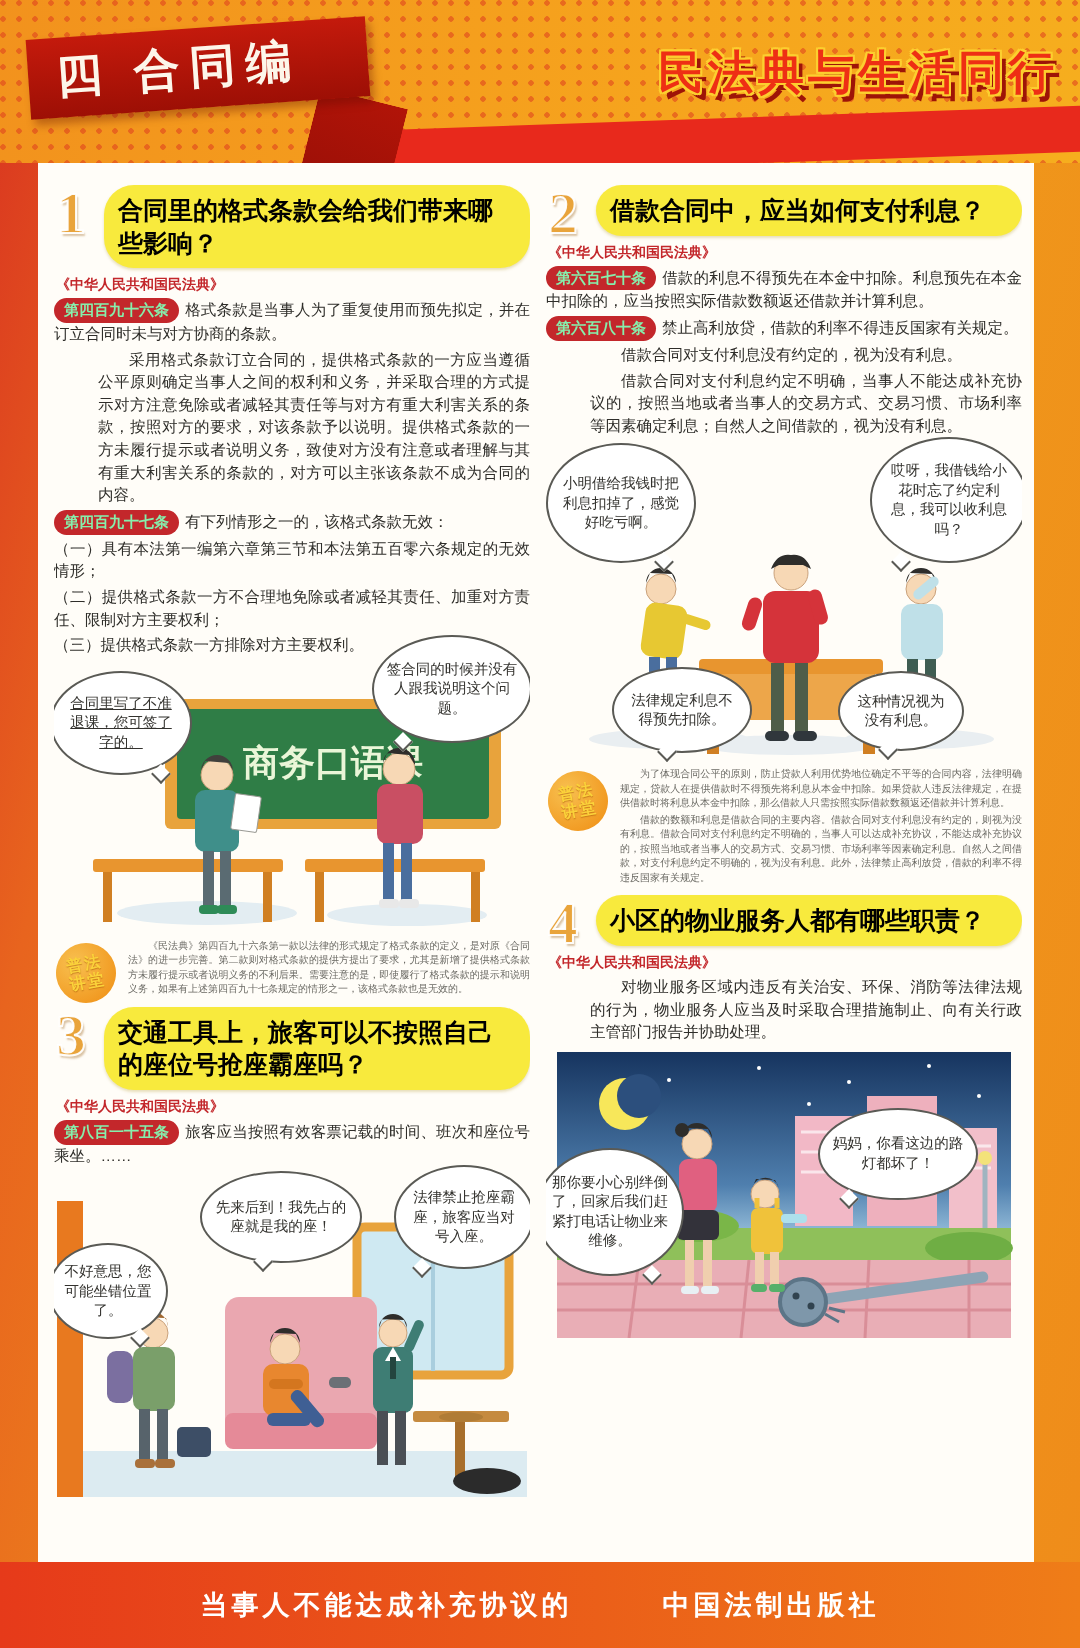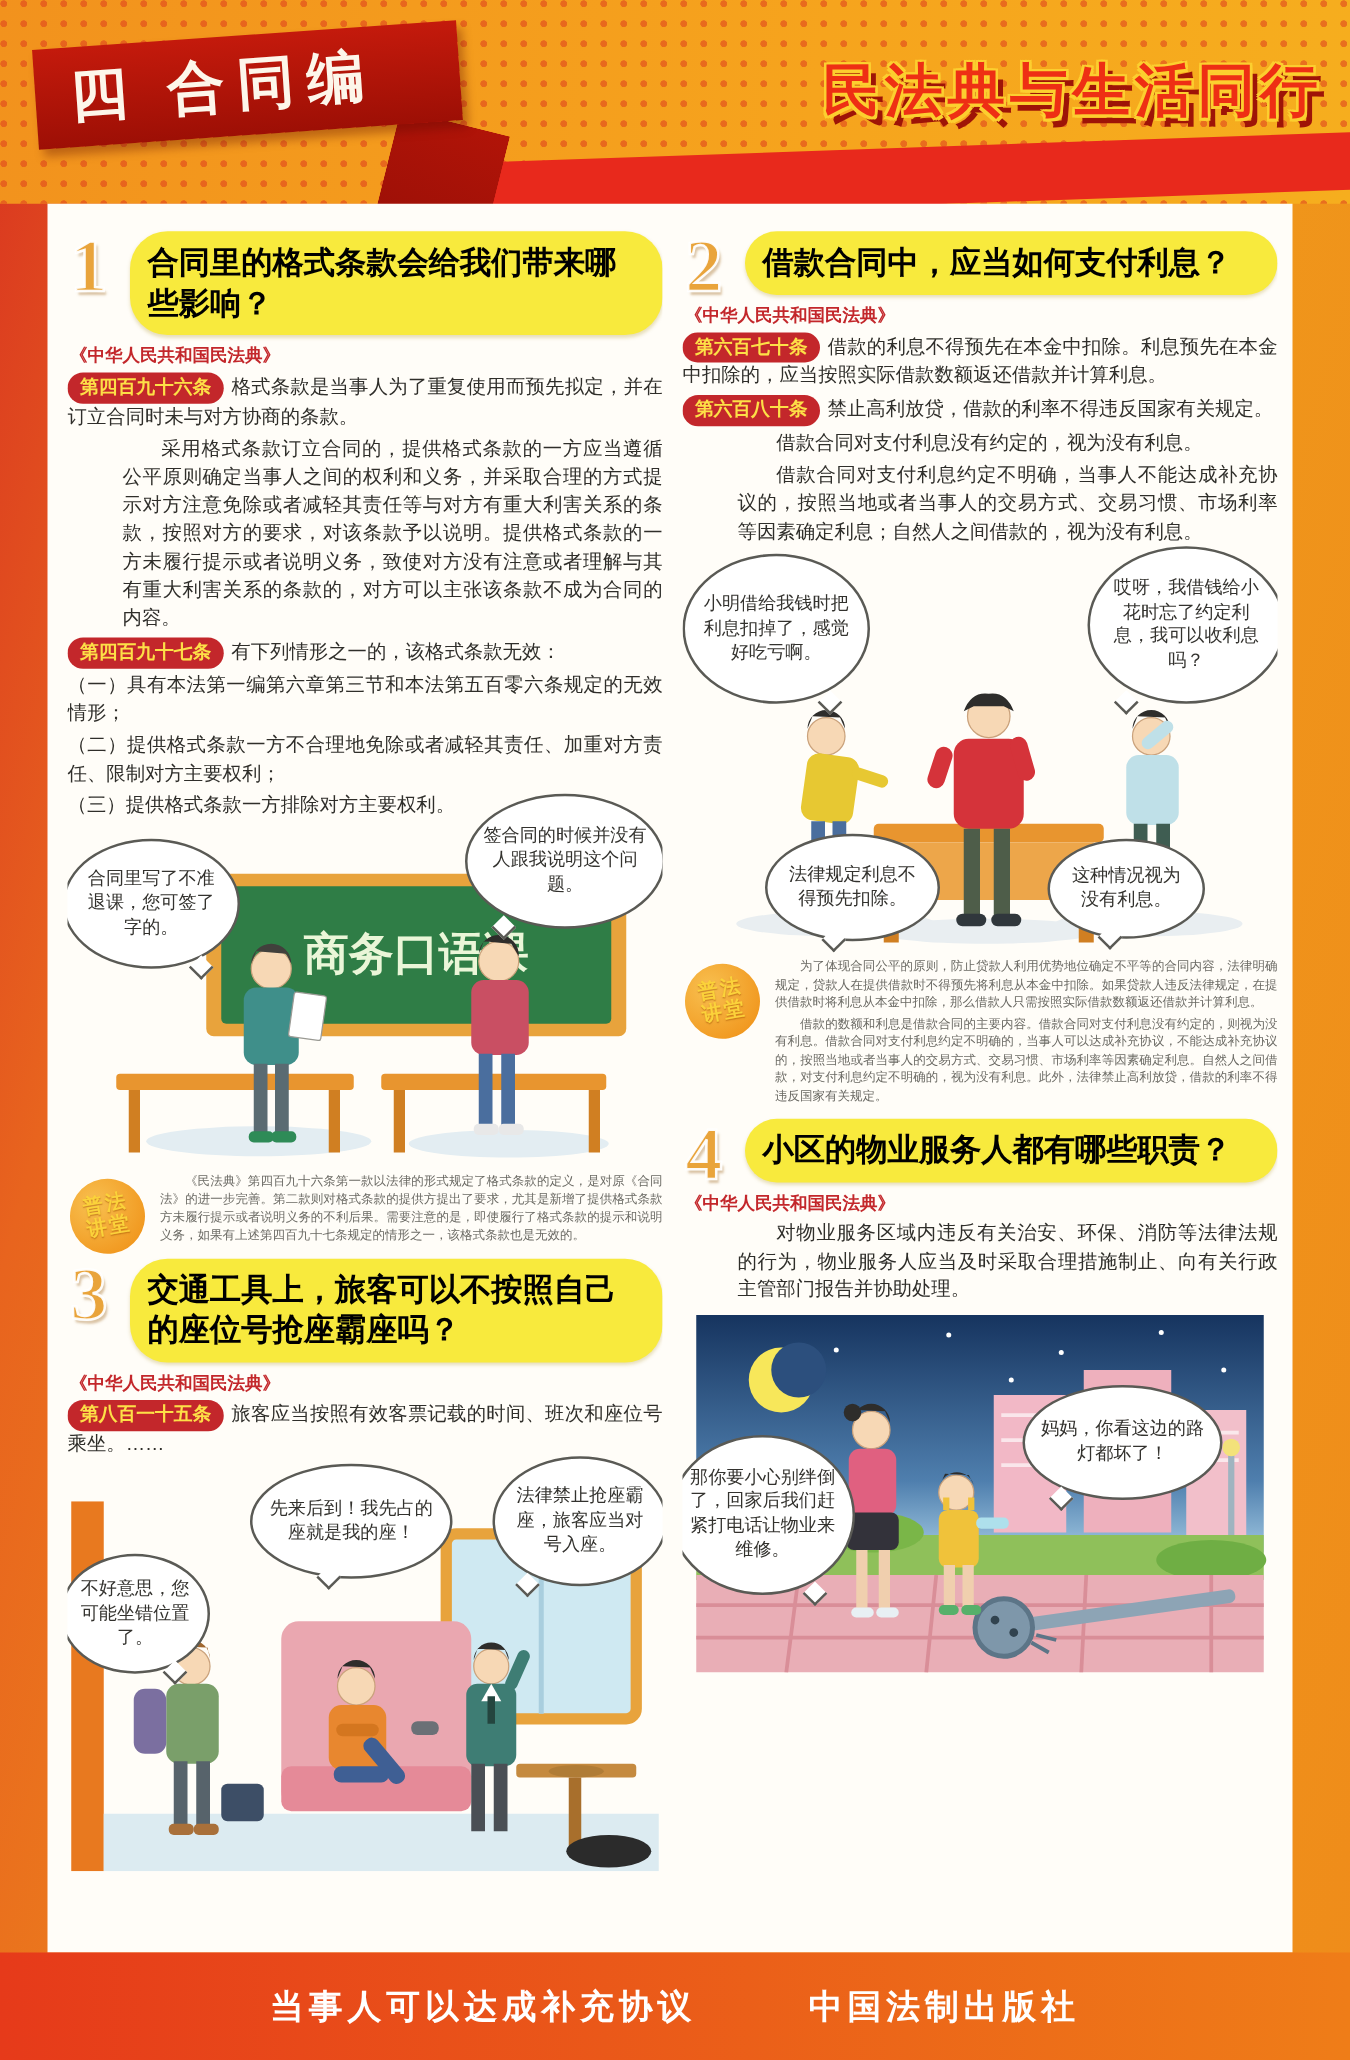--- a/index.html
+++ b/index.html
@@ -27,21 +27,21 @@
   .col{flex:1 1 0;min-width:0;overflow:hidden;}
   
   .topic-head{position:relative;padding-left:50px;margin:4px 0 8px 0;}
   .num{position:absolute;left:2px;top:-6px;font-size:60px;font-weight:900;color:#e9a43b;
     -webkit-text-stroke:2px rgba(255,255,255,.95);text-shadow:2px 3px 2px rgba(150,90,10,.35);font-family:"Liberation Serif",serif;}
   .topic-title{margin:0;background:#f8ea3d;border-radius:30px;padding:9px 14px;font-size:25px;line-height:1.3;
     font-weight:700;color:#000000;box-shadow:0 2px 3px rgba(160,130,0,.25);}
   .law-source{font-family:"Liberation Serif",serif;font-weight:800;font-size:14px;color:#c3272b;margin:6px 0 4px 2px;}
   .law-p{margin:3px 0;font-size:15.5px;line-height:1.46;color:#2f2e2a;text-align:justify;}
   .law-p.ind{text-indent:2em;margin-left:44px;}
-  .pill{display:inline-block;background:#c3272b;color:#fde047;border-radius:14px;padding:1px 10px 2px;font-size:15px;font-weight:700;margin-right:6px;}
+  .pill{display:inline-block;background:#c3272b;color:#86efac;border-radius:14px;padding:1px 10px 2px;font-size:15px;font-weight:700;margin-right:6px;}
   
   .scene{position:relative;margin:6px 0 4px;}
   .scene svg{display:block;width:100%;height:100%;}
   .bub{position:absolute;background:#fff;border:2px solid #5a5a55;border-radius:50%;
     display:flex;align-items:center;justify-content:center;text-align:center;
     font-family:"Liberation Serif",serif;font-size:14.5px;line-height:1.35;color:#33322e;
     padding:14px 12px;box-sizing:border-box;}
   .bub::after{content:"";position:absolute;width:12px;height:12px;background:#fff;
     border-right:2px solid #5a5a55;border-bottom:2px solid #5a5a55;transform:rotate(45deg);bottom:-8px;left:34%;}
   .bub.tail-left::after{left:14%;}
@@ -117,21 +117,21 @@
             <rect x="160" y="242" width="20" height="9" rx="4" fill="#2e8b57"></rect>
 
             <circle cx="342" cy="106" r="16" fill="#f7d8b5" stroke="#caa27c"></circle>
             <path d="M326 100 a16 16 0 0 1 32 2 l-6 -10 -22 -2 z" fill="#2e2d2b"></path>
             <rect x="320" y="121" width="46" height="60" rx="10" fill="#c94f63"></rect>
             <rect x="326" y="180" width="11" height="58" fill="#4a6e9e"></rect>
             <rect x="344" y="180" width="11" height="58" fill="#4a6e9e"></rect>
             <rect x="322" y="236" width="20" height="9" rx="4" fill="#e8e8e8"></rect>
             <rect x="342" y="236" width="20" height="9" rx="4" fill="#e8e8e8"></rect>
           </svg>
-          <div class="bub tail-right" style="left:-4px;top:8px;width:142px;height:104px;">合同里写了不准退课，您可签了字的。</div>
+          <div class="bub tail-right" style="left:-4px;top:8px;width:142px;height:104px;text-decoration:underline;">合同里写了不准退课，您可签了字的。</div>
           <div class="bub tail-left" style="right:-2px;top:-28px;width:160px;height:108px;">签合同的时候并没有人跟我说明这个问题。</div>
         </div>
 
         <div class="explain">
           <div class="pf-badge">
             <span>普法</span>
             <span>讲堂</span>
           </div>
           <p>《民法典》第四百九十六条第一款以法律的形式规定了格式条款的定义，是对原《合同法》的进一步完善。第二款则对格式条款的提供方提出了要求，尤其是新增了提供格式条款方未履行提示或者说明义务的不利后果。需要注意的是，即使履行了格式条款的提示和说明义务，如果有上述第四百九十七条规定的情形之一，该格式条款也是无效的。</p>
         </div>
@@ -351,16 +351,16 @@
           </svg>
           <div class="bub tail-right" style="left:-10px;top:96px;width:148px;height:128px;">那你要小心别绊倒了，回家后我们赶紧打电话让物业来维修。</div>
           <div class="bub tail-left" style="right:44px;top:56px;width:160px;height:92px;">妈妈，你看这边的路灯都坏了！</div>
         </div>
 
       </section>
     </div>
   </div>
 
   <div class="footer">
-    <span>当事人可以达成补充协议</span>
+    <span>当事人不能达成补充协议的</span>
     <span>中国法制出版社</span>
   </div>
 </div>
 
 </body></html>

